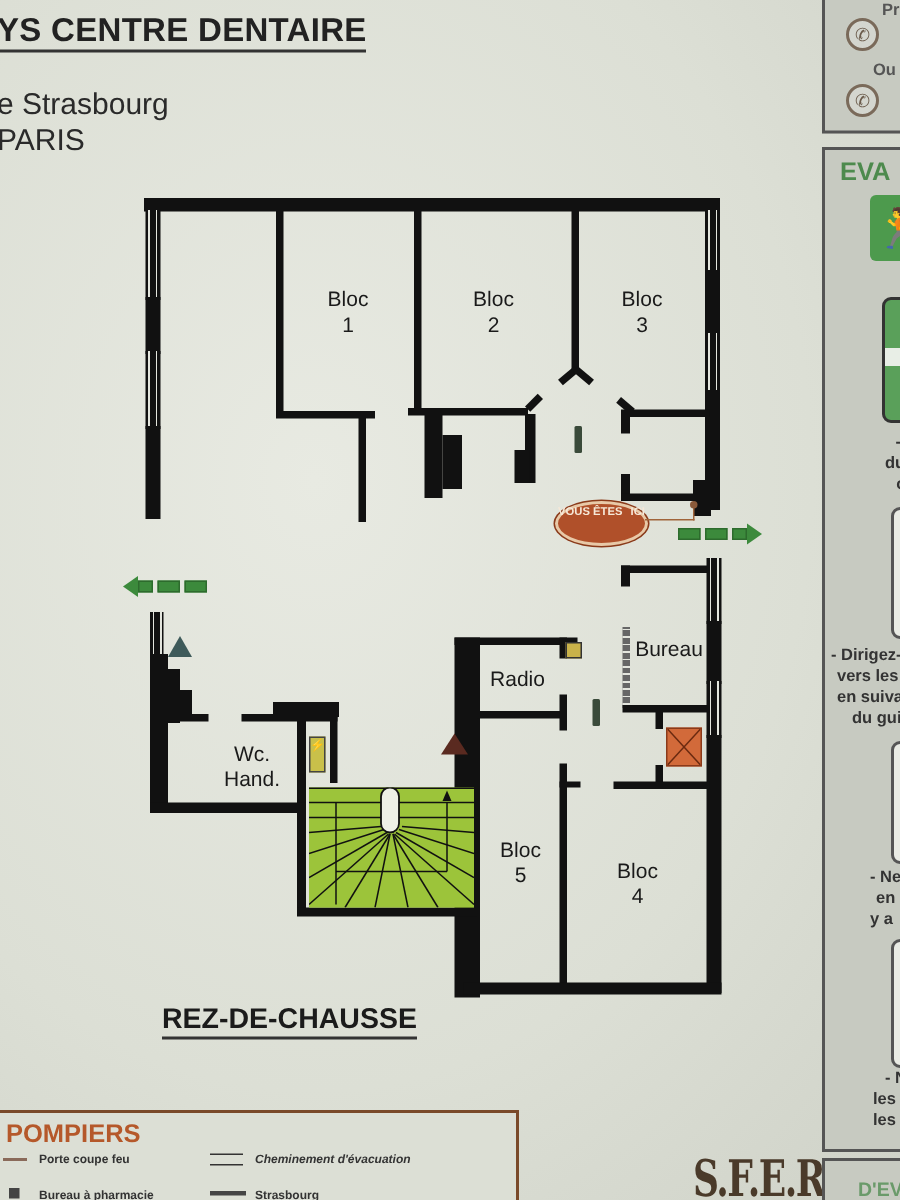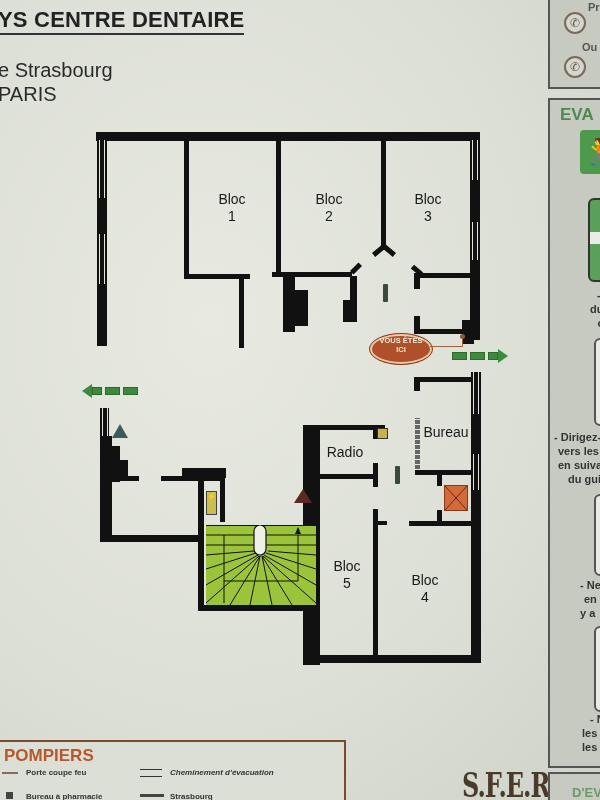--- a/index.html
+++ b/index.html
@@ -30,21 +30,21 @@
 
   .room-label { position:absolute; font-size:14px; text-align:center; line-height:17px; color:#1a1a1a; }
 
   .stairs {
     position:absolute; left:206px; top:525px; width:110px; height:80px; background:#9cc43a;
     border:0;
   }
   .you-are-here {
     position:absolute; left:370px; top:334px; width:58px; height:26px; border-radius:50%;
     background:#b0502a; border:2px solid #e8c9a8; color:#f6e8d8; font-size:7.5px; font-weight:bold;
-    text-align:center; line-height:9px; display:flex; flex-direction:column; justify-content:flex-start;
+    text-align:center; line-height:9px; display:flex; justify-content:space-between;
     box-shadow: 0 0 0 1px #8a3a1a;
   }
   .leader { position:absolute; background:#a0643a; }
   .arrow-green { position:absolute; display:flex; align-items:center; gap:3px; }
   .dash { width:13px; height:6px; background:#3c8a3c; border:1px solid #2d6b2d; }
   .arrowhead-r { width:0; height:0; border-top:7px solid transparent; border-bottom:7px solid transparent; border-left:10px solid #3c8a3c; }
   .arrowhead-l { width:0; height:0; border-top:7px solid transparent; border-bottom:7px solid transparent; border-right:10px solid #3c8a3c; }
   .level-label {
     position:absolute; left:108px; top:669px; font-size:19px; font-weight:bold; color:#1b1b1b;
     border-bottom:2px solid #333; line-height:22px;
@@ -202,20 +202,24 @@
   <div class="room-label" style="left:403px;top:191px;width:50px;">
       <div>Bloc</div>
       <div>3</div>
     </div>
   <div class="room-label" style="left:418px;top:424px;width:56px;">
       <div>Bureau</div>
     </div>
   <div class="room-label" style="left:320px;top:444px;width:50px;">
       <div>Radio</div>
     </div>
+  <div class="room-label" style="left:138px;top:494px;width:60px;">
+      <div>Wc.</div>
+      <div>Hand.</div>
+    </div>
   <div class="room-label" style="left:322px;top:558px;width:50px;">
       <div>Bloc</div>
       <div>5</div>
     </div>
   <div class="room-label" style="left:400px;top:572px;width:50px;">
       <div>Bloc</div>
       <div>4</div>
     </div>
 
   <div class="you-are-here">
@@ -232,20 +236,21 @@
     <span class="dash" style="width:8px;"></span>
     <span class="arrowhead-r" style="margin-left:-3px;"></span>
   </div>
   <div class="arrow-green" style="left:82px;top:384px;">
     <span class="arrowhead-l"></span>
     <span class="dash" style="width:8px;margin-left:-3px;"></span>
     <span class="dash"></span>
     <span class="dash"></span>
   </div>
 
+  <div class="level-label">REZ-DE-CHAUSSE</div>
 </div>
 
 <div class="legend">
   <div class="legend-title">POMPIERS</div>
   <div style="position:absolute;left:4px;top:30px;width:16px;height:2px;background:#8a6a5a;"></div>
   <div class="legend-item" style="left:28px;top:26px;">Porte coupe feu</div>
   <div style="position:absolute;left:142px;top:27px;width:22px;height:6px;border-top:1px solid #333;border-bottom:1px solid #333;"></div>
   <div class="legend-item" style="left:172px;top:26px;font-style:italic;">Cheminement d'évacuation</div>
   <div style="position:absolute;left:8px;top:50px;width:7px;height:7px;background:#444;"></div>
   <div class="legend-item" style="left:28px;top:50px;">Bureau à pharmacie</div>

